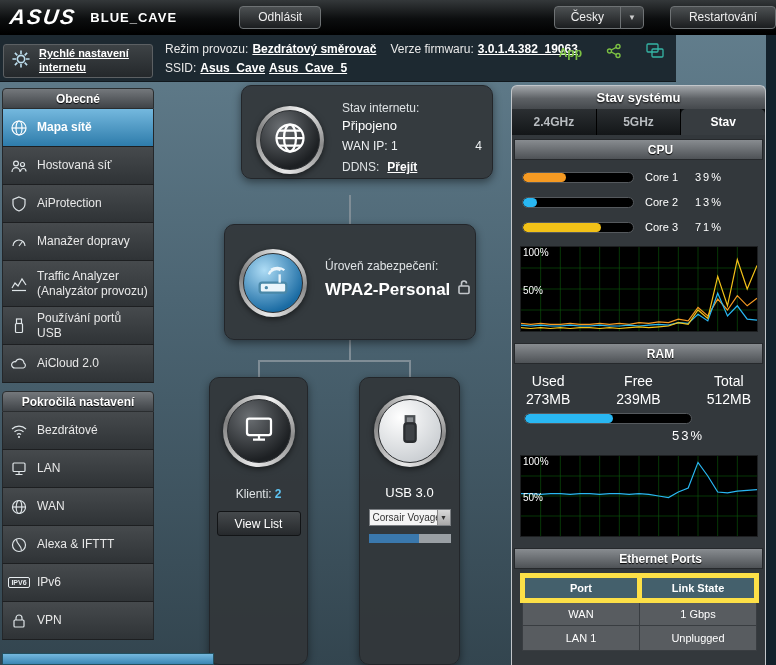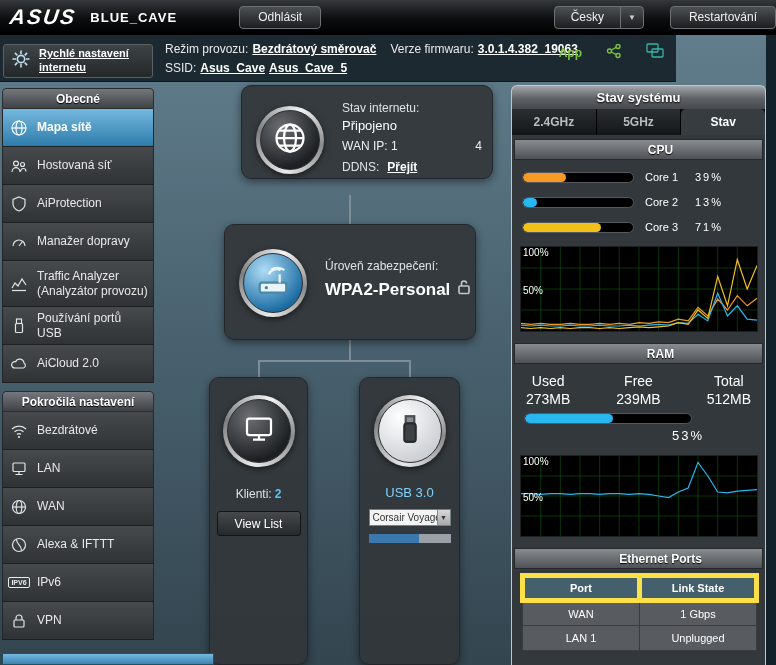--- a/index.html
+++ b/index.html
@@ -74,21 +74,21 @@
   .wanip-row{display:flex;width:140px;justify-content:space-between;color:#eef1f3;font-size:12px;margin-bottom:7px;}
   .ddns-row{color:#dfe3e5;font-size:12px;}
   .ddns-link{color:#fff;font-weight:bold;text-decoration:underline;cursor:pointer;margin-left:8px;}
   .sec-label{color:#dfe3e5;font-size:12px;margin-bottom:6px;}
   .sec-value{color:#fff;font-size:17px;font-weight:bold;display:flex;align-items:center;gap:7px;}
   .clients-label{color:#dfe3e5;font-size:12px;text-align:center;}
   .clients-count{color:#5ec3f2;font-weight:bold;margin-left:3px;}
   .viewlist-btn{width:84px;height:25px;margin:10px auto 0;background:linear-gradient(#45494c,#26292c);
     border:1px solid #121416;border-radius:3px;color:#fff;font-size:12px;
     display:flex;align-items:center;justify-content:center;cursor:pointer;}
-  .usb-title{color:#7dd3fc;font-size:13px;text-align:center;}
+  .usb-title{color:#ffffff;font-size:13px;text-align:center;}
   .usb-select{width:82px;height:17px;margin:9px auto 0;background:#f4f4f4;border:1px solid #7a7e82;
     display:flex;align-items:center;cursor:pointer;}
   .usb-select-text{flex:1;font-size:10px;color:#333;padding-left:3px;white-space:nowrap;overflow:hidden;}
   .usb-select-arrow{width:13px;height:100%;background:linear-gradient(#d9d9d9,#a8a8a8);
     border-left:1px solid #8a8a8a;display:flex;align-items:center;justify-content:center;
     font-size:7px;color:#333;}
   .usb-progress{width:82px;height:9px;margin:8px auto 0;background:#9aa0a5;}
   .usb-progress-fill{height:100%;background:#3a78ad;}
 
   

